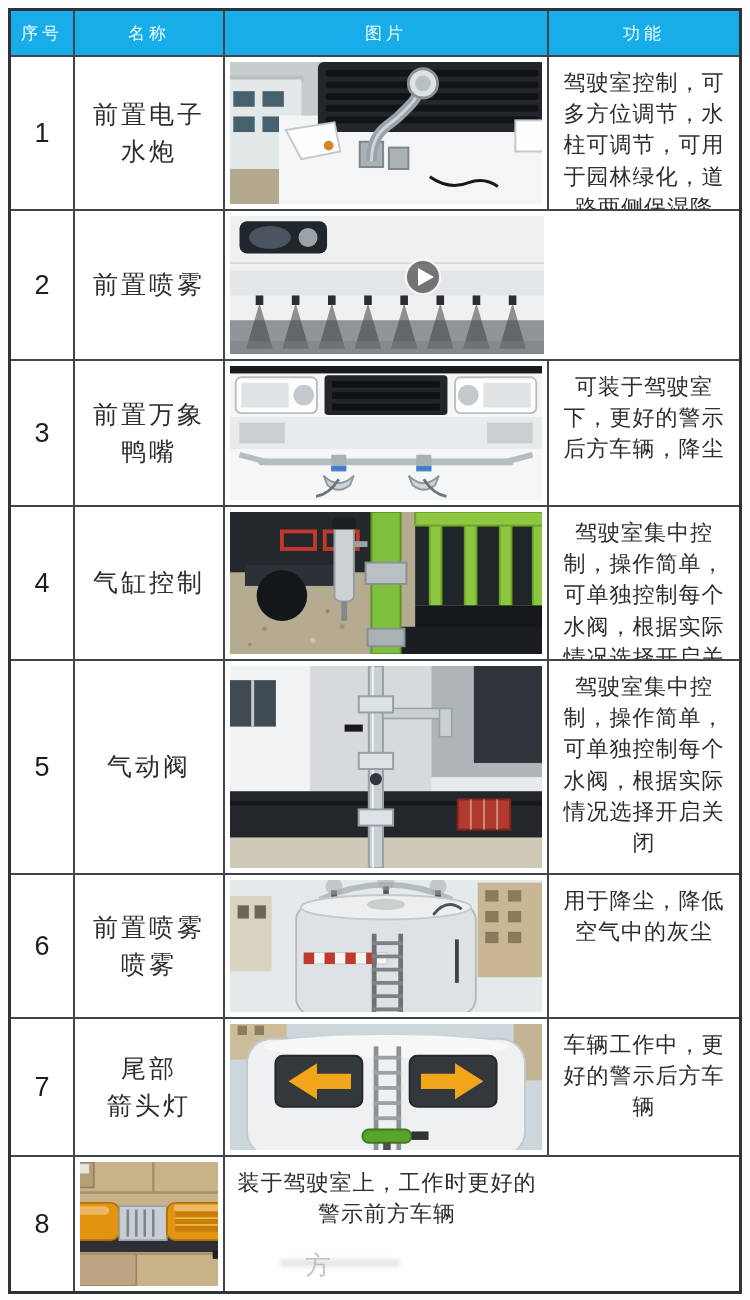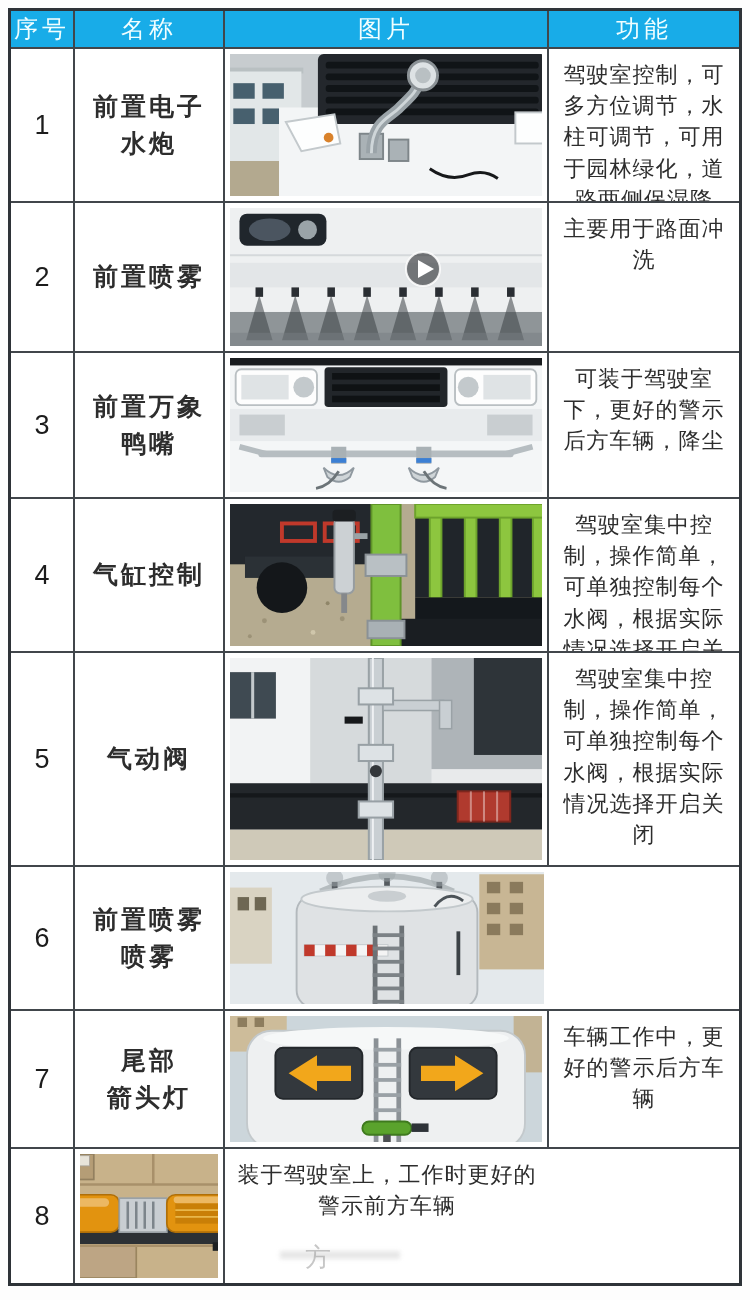--- a/index.html
+++ b/index.html
@@ -8,23 +8,23 @@
   .spec-table {
     width:734px; border:3px solid #2e3338; background:#fff;
   }
   .row {
     display:grid; grid-template-columns:64px 150px 324px 1fr;
     border-bottom:2px solid #41464b;
   }
   .row:last-child { border-bottom:none; }
   .cell { border-right:2px solid #41464b; display:flex; align-items:center; justify-content:center; position:relative; overflow:hidden; }
   .cell:last-child { border-right:none;text-align:center; }
-  .header .cell { background:#18ace8; height:36px; color:#f0feff; font-size:24px; letter-spacing:4px; font-family:"Liberation Sans","DejaVu Sans",sans-serif; }
+  .header .cell { background:#18ace8; height:44px; color:#f0feff; font-size:17px; letter-spacing:4px; font-family:"Liberation Sans","DejaVu Sans",sans-serif; }
   .no-cell { font-family:"Liberation Sans","DejaVu Sans",sans-serif; font-size:27px; color:#1c1c1c; }
-  .name-cell { font-size:25px; color:#2d2d2d; letter-spacing:3px; text-align:center; white-space:pre-line; line-height:1.5; padding:4px;font-weight:bold; }
+  .name-cell { font-size:25px; color:#2d2d2d; letter-spacing:3px; text-align:center; white-space:pre-line; line-height:1.5; padding:4px; }
   .img-cell { padding:5px; display:block; }
   .img-frame { width:100%; height:100%; overflow:hidden; background:#dfe3e5; }
   .img-frame svg { width:100%; height:100%; display:block; }
   .func-cell { font-size:22px; color:#2d2d2d; line-height:1.42; padding:10px 12px; align-items:flex-start; text-align:justify; letter-spacing:1px; display:block; }
   .watermark { position:absolute; left:80px; bottom:6px; font-size:26px; color:#9a9a9a; opacity:.55; filter:blur(.4px); letter-spacing:10px; }
   .smudge { position:absolute; left:55px; bottom:24px; width:120px; height:8px; background:#b9b9b9; opacity:.35; filter:blur(2px); }
 </style>
 </head>
 <body>
 
@@ -110,21 +110,20 @@
                 <polygon points="283,140 297,92 311,140"></polygon>
             </g>
             <rect x="0" y="132" width="330" height="14" fill="rgba(120,126,130,0.5)"></rect>
           </svg>
         </div>
         <svg style="position:absolute; left:178px; top:46px;" width="40" height="40" viewBox="0 0 40 40">
           <circle cx="20" cy="20" r="17" fill="rgba(20,22,25,0.55)" stroke="rgba(255,255,255,0.85)" stroke-width="2"></circle>
           <polygon points="15,11 31,20 15,29" fill="#ffffff"></polygon>
         </svg>
       </div>
-      <div class="cell func-cell">主要用于路面冲洗</div>
     </div>
 
     <div class="row" style="height:146px;">
       <div class="cell no-cell">3</div>
       <div class="cell name-cell">前置万象
 鸭嘴</div>
       <div class="cell img-cell">
         <div class="img-frame">
           <svg viewBox="0 0 330 146" preserveAspectRatio="xMidYMid slice">
             <rect width="330" height="146" fill="#f4f6f7"></rect>
@@ -276,20 +275,21 @@
               <rect x="150" y="82" width="33" height="4" fill="#7c8286"></rect>
             <rect x="150" y="96" width="33" height="4" fill="#7c8286"></rect>
               <rect x="150" y="110" width="33" height="4" fill="#7c8286"></rect>
             <rect x="150" y="124" width="33" height="4" fill="#7c8286"></rect>
               <rect x="150" y="138" width="33" height="4" fill="#7c8286"></rect>
             <path d="M240,66 v46" stroke="#3c4246" stroke-width="4" fill="none"></path>
             <path d="M215,40 q14,-18 30,-6" stroke="#4c5358" stroke-width="3" fill="none"></path>
           </svg>
         </div>
       </div>
+      <div class="cell func-cell">用于降尘，降低空气中的灰尘</div>
     </div>
 
     <div class="row" style="height:138px;">
       <div class="cell no-cell">7</div>
       <div class="cell name-cell">尾部
 箭头灯</div>
       <div class="cell img-cell">
         <div class="img-frame">
           <svg viewBox="0 0 330 146" preserveAspectRatio="xMidYMid slice">
             <rect width="330" height="146" fill="#ccd6db"></rect>

